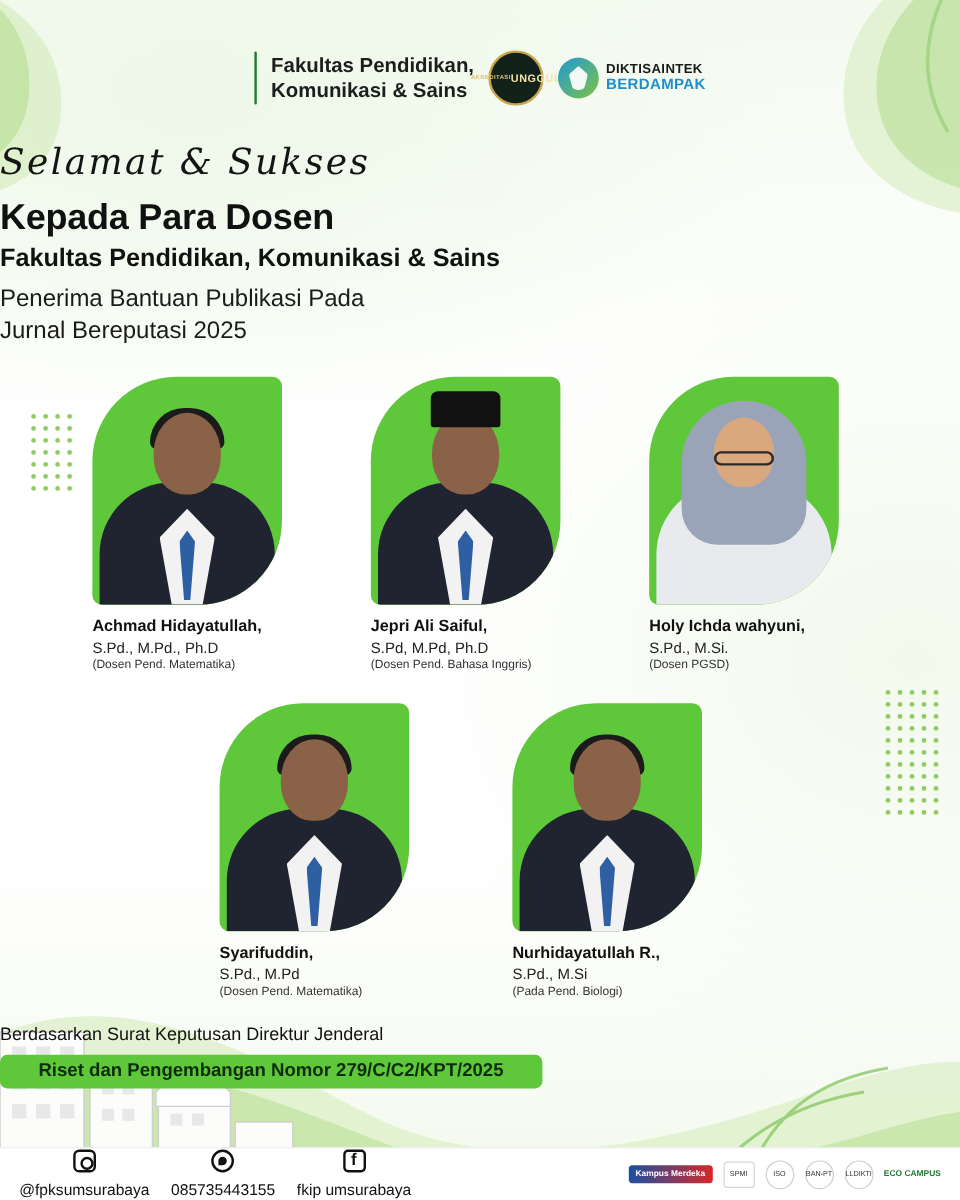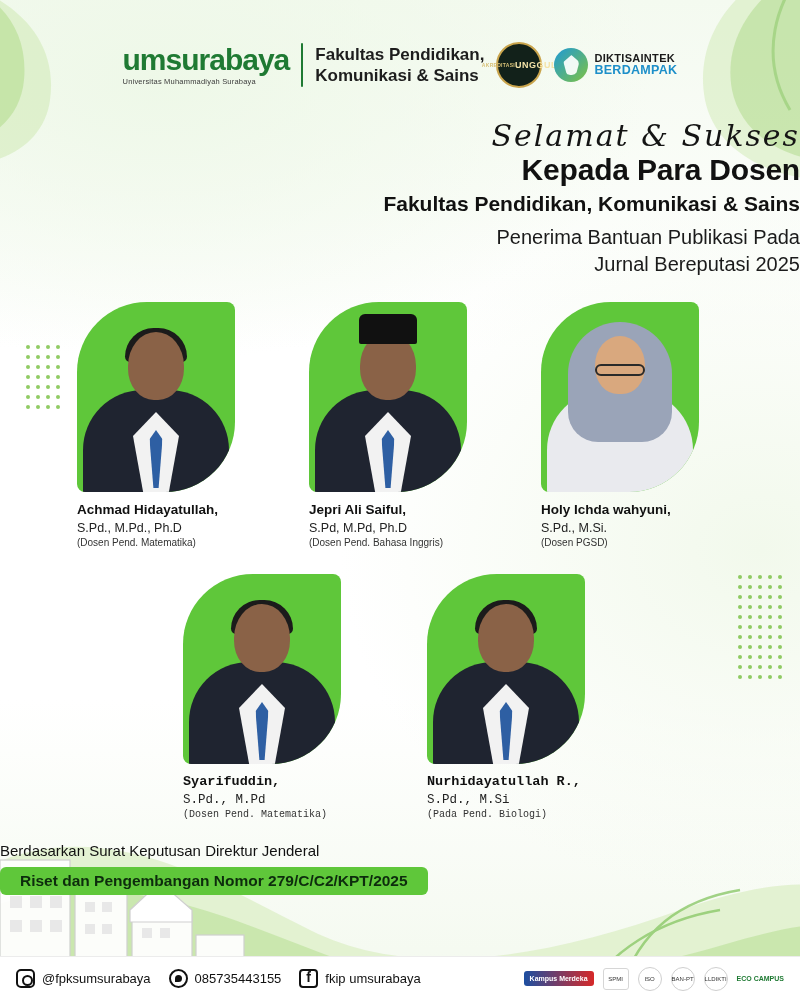--- a/index.html
+++ b/index.html
@@ -63,35 +63,35 @@
   .dikti-mark:after{
     content:""; position:absolute; left:9px; top:7px; width:16px; height:20px;
     background:#fff; border-radius:50% 50% 45% 45%; opacity:.92;
     clip-path: polygon(50% 0,100% 35%,78% 100%,22% 100%,0 35%);
   }
   .dikti-text { line-height:1.05; }
   .dikti-text .d1 { font-size:11px; font-weight:bold; color:#1a1a1a; letter-spacing:.3px;}
   .dikti-text .d2 { font-size:12.5px; font-weight:bold; color:#1d8fc9; letter-spacing:.3px;}
 
   
-  .titles { text-align:right; margin-top:22px; position:relative; z-index:3;}
+  .titles { text-align:left; margin-top:22px; position:relative; z-index:3;}
   .script {
     font-family:"DejaVu Serif", serif;
     font-style:italic; font-size:30px; color:#141414;
     letter-spacing:2px;
   }
-  .t-main { font-size:30px; font-weight:bold; color:#111; letter-spacing:-.2px;}
+  .t-main { font-size:30px; font-weight:bold; color:#111; margin-top:12px; letter-spacing:-.2px;}
   .t-sub { font-size:21px; font-weight:bold; color:#111; margin-top:5px;}
   .t-line3 { font-size:20px; color:#1b1b1b; margin-top:10px; }
   .t-line4 { font-size:20px; color:#1b1b1b; margin-top:4px; }
 
   
   .row { display:flex; justify-content:center; position:relative; z-index:3; }
   .row-1 { margin-top:26px; gap:42px; padding-left:8px;}
-  .row-2 { margin-top:26px; gap:54px; padding-left:0px;font-family:Liberation Mono, monospace;}
+  .row-2 { margin-top:26px; gap:54px; padding-left:0px;}
   .person { width:190px; }
   .photo {
     width:158px; height:190px;
     background:#5fc73a;
     border-radius:70px 8px 70px 8px;
     overflow:hidden; position:relative;
     margin-bottom:10px;
   }
   .photo.r2 { border-radius:70px 8px 70px 8px; }
   .pname { font-size:13.5px; font-weight:bold; color:#111; line-height:1.25;}
@@ -142,31 +142,31 @@
     width:58px; height:30px; background:#111; border-radius:6px 6px 2px 2px;
   }
 
   
   .statement { text-align:left; margin-top:22px; position:relative; z-index:3;}
   .st-line1 { font-size:15px; color:#111; }
   .highlight {
     display:inline-block; margin-top:8px;
     background:#5fc73a; color:#0d2c0d;
     font-size:15.5px; font-weight:bold;
-    padding:5px 20px; border-radius:6px;
+    padding:5px 32px; border-radius:6px;
   }
 
   
   .bottombar {
     position:absolute; left:0; right:0; bottom:0; height:44px;
     background:#ffffff; border-top:1px solid #ececec;
     display:flex; align-items:center; padding:0 16px; gap:18px;
     z-index:6;
   }
-  .contact { display:flex; align-items:center; gap:7px; font-size:13px; color:#111; }
+  .contact { display:flex; align-items:center; gap:7px; font-size:13px; color:#111;flex-direction:column; }
   .ci { width:19px; height:19px; display:inline-block; }
   .ig { border:2px solid #111; border-radius:5px; position:relative;}
   .ig:after{content:"";position:absolute;left:4px;top:4px;width:7px;height:7px;border:2px solid #111;border-radius:50%;}
   .wa { border:2px solid #111; border-radius:50%; position:relative;}
   .wa:after{content:"";position:absolute;left:4px;top:4px;width:7px;height:7px;background:#111;border-radius:50% 50% 50% 0;}
   .fb { border:2px solid #111; border-radius:4px; position:relative; }
   .fb:after{content:"f";position:absolute;left:5px;top:-2px;font-size:14px;font-weight:bold;color:#111;}
   .partners { margin-left:auto; display:flex; align-items:center; gap:9px; }
   .p-km { background:linear-gradient(90deg,#1c4fa1,#d62828); color:#fff; font-size:7px; font-weight:bold;
           padding:4px 6px; border-radius:3px; line-height:1.1; text-align:center;}
@@ -306,24 +306,20 @@
       <span></span>
       <span></span>
     <span></span>
       <span></span>
       <span></span>
       <span></span>
       <span></span>
   </div>
 
   <div class="header">
-    <div class="logo-umsurabaya">
-      <div class="logo-um-word">umsurabaya</div>
-      <div class="logo-um-sub">Universitas Muhammadiyah Surabaya</div>
-    </div>
     <div class="vdiv"></div>
     <div class="fak-name">
       <div>Fakultas Pendidikan,</div>
       <div>Komunikasi &amp; Sains</div>
     </div>
     <div class="badge-unggul">
       <span class="b1">AKREDITASI</span>
       <span class="b2">UNGGUL</span>
     </div>
     <div class="diktisaintek">

